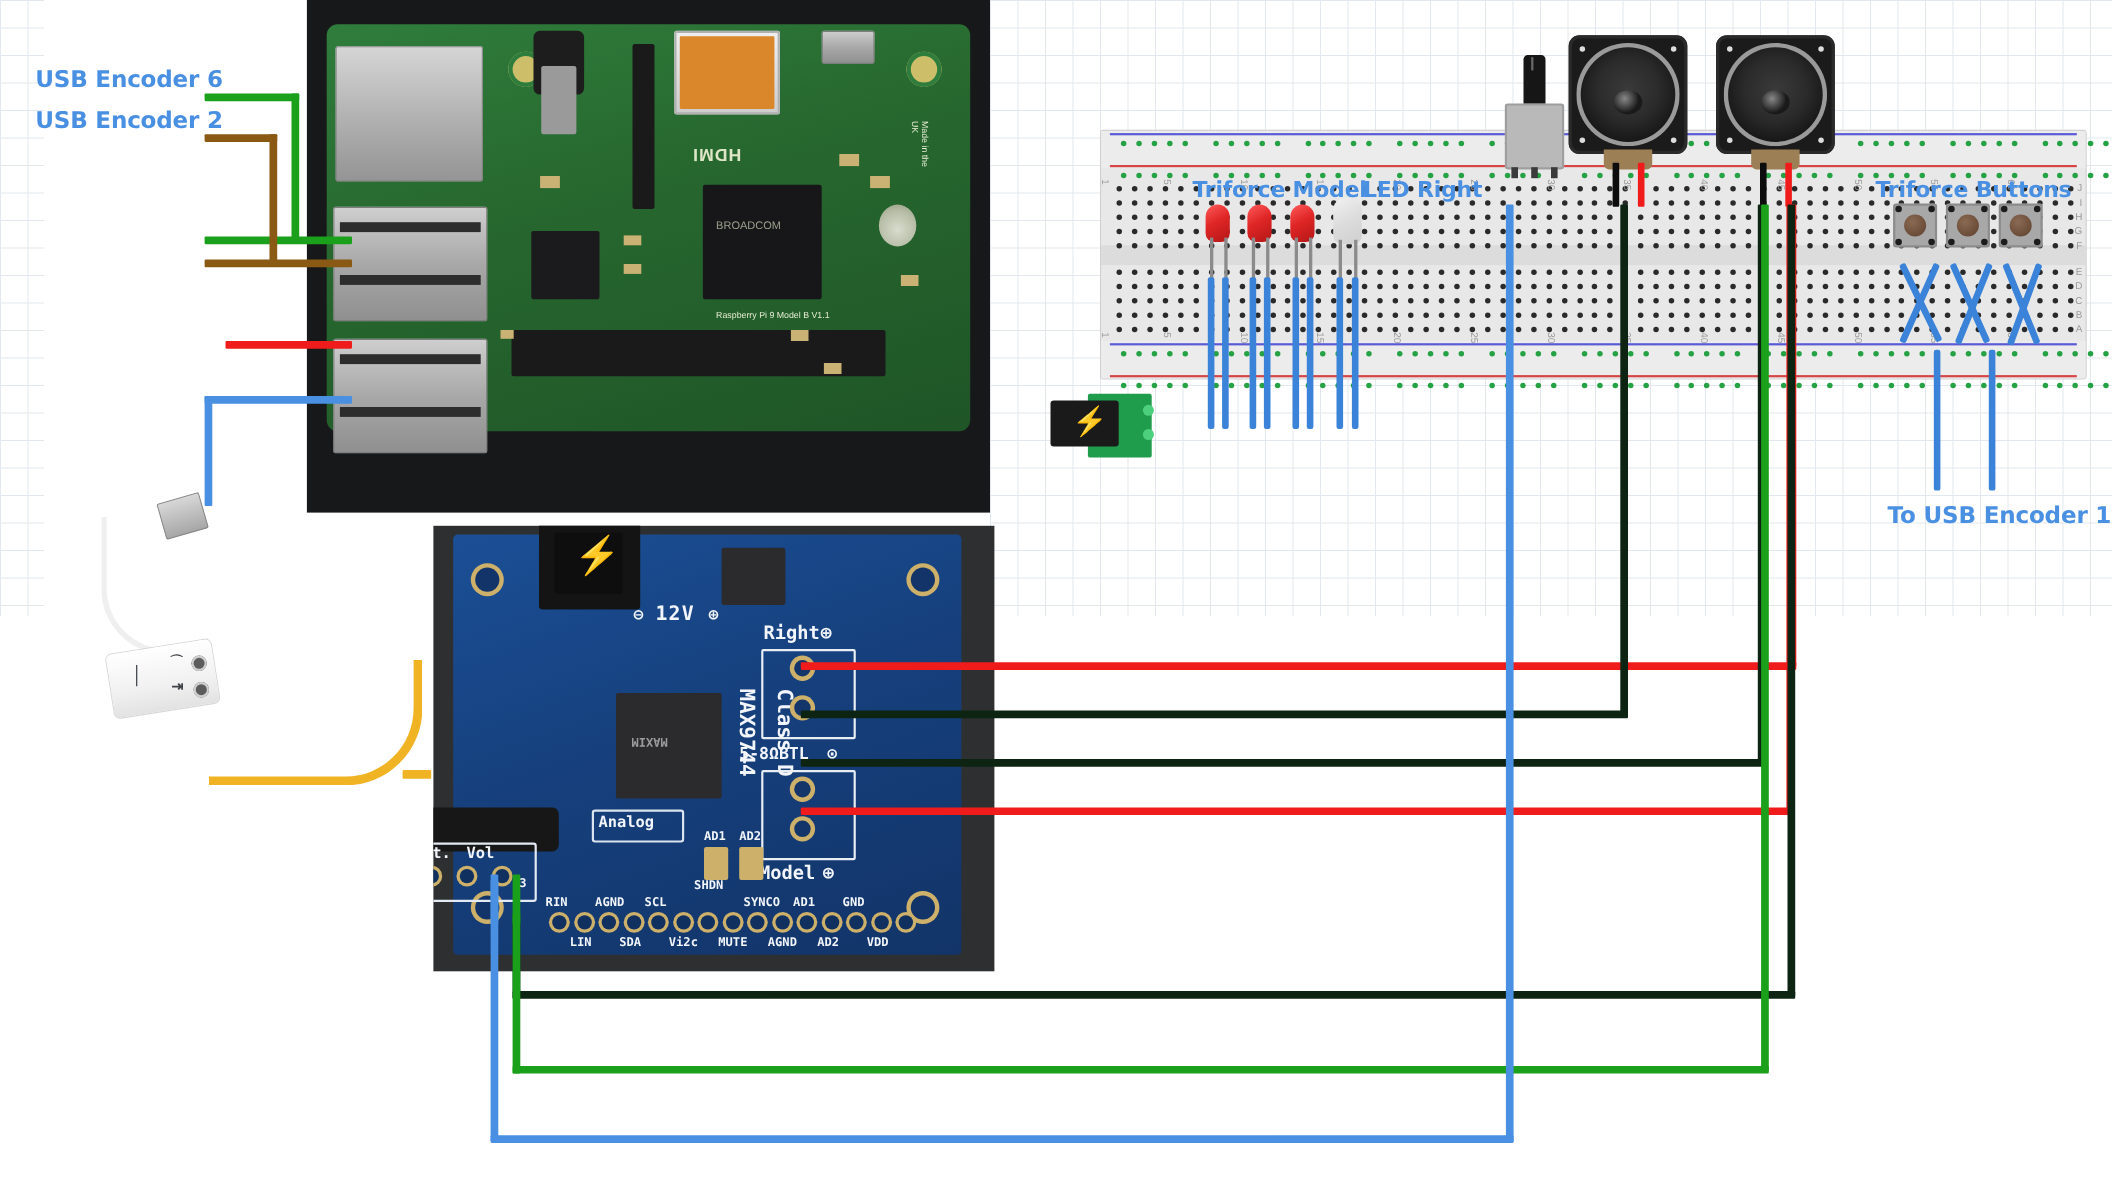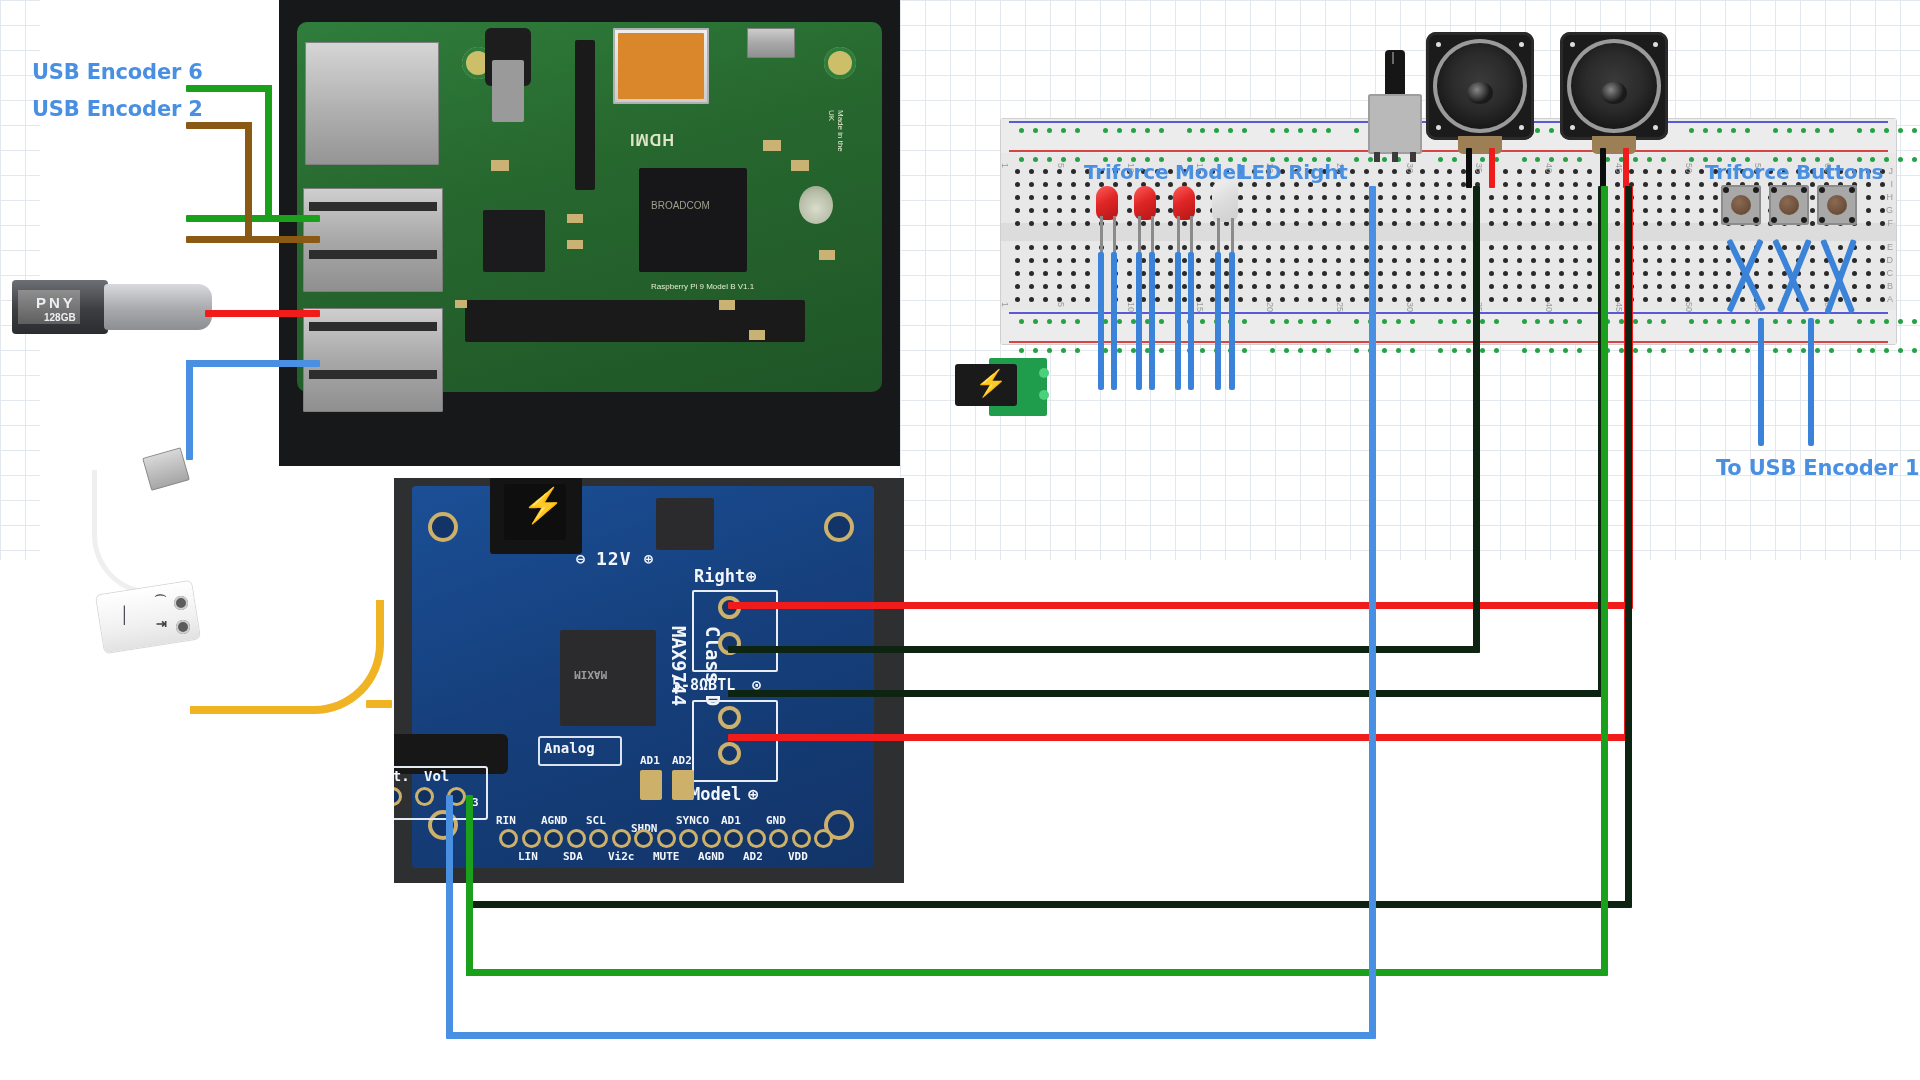--- a/index.html
+++ b/index.html
@@ -229,21 +229,21 @@
 
     <div class="amp-txt" style="left:78px;top:318px;font-size:11px;">3</div>
     <div class="pinpad" style="left:-8px;top:312px;"></div>
     <div class="pinpad" style="left:24px;top:312px;"></div>
     <div class="pinpad" style="left:56px;top:312px;"></div>
 
     <div id="amp-pins-top" style="position:absolute;left:0;top:0;">
         <div class="amp-txt" style="left: 102px; top: 336px; font-size: 11px;">RIN</div>
         <div class="amp-txt" style="left: 147px; top: 336px; font-size: 11px;">AGND</div>
         <div class="amp-txt" style="left: 192px; top: 336px; font-size: 11px;">SCL</div>
-        <div class="amp-txt" style="left: 237px; top: 344px; font-size: 11px;">SHDN</div>
+        <div class="amp-txt" style="left: 237px; top: 320px; font-size: 11px;">SHDN</div>
         <div class="amp-txt" style="left: 282px; top: 336px; font-size: 11px;">SYNCO</div>
         <div class="amp-txt" style="left: 327px; top: 336px; font-size: 11px;">AD1</div>
         <div class="amp-txt" style="left: 372px; top: 336px; font-size: 11px;">GND</div>
       </div>
     <div id="amp-pins-bottom" style="position:absolute;left:0;top:0;">
         <div class="amp-txt" style="left: 124px; top: 372px; font-size: 11px;">LIN</div>
         <div class="amp-txt" style="left: 169px; top: 372px; font-size: 11px;">SDA</div>
         <div class="amp-txt" style="left: 214px; top: 372px; font-size: 11px;">Vi2c</div>
         <div class="amp-txt" style="left: 259px; top: 372px; font-size: 11px;">MUTE</div>
         <div class="amp-txt" style="left: 304px; top: 372px; font-size: 11px;">AGND</div>
@@ -1262,28 +1262,20 @@
   <div class="jw" style="left:1726px;top:240px;width:6px;height:78px;transform:rotate(-26deg);transform-origin:top center;"></div>
   <div class="jw" style="left:1758px;top:240px;width:6px;height:78px;transform:rotate(24deg);transform-origin:top center;"></div>
   <div class="jw" style="left:1772px;top:240px;width:6px;height:78px;transform:rotate(-24deg);transform-origin:top center;"></div>
   <div class="jw" style="left:1806px;top:240px;width:6px;height:78px;transform:rotate(22deg);transform-origin:top center;"></div>
   <div class="jw" style="left:1820px;top:240px;width:6px;height:78px;transform:rotate(-22deg);transform-origin:top center;"></div>
   <div class="jw" style="left:1851px;top:240px;width:6px;height:78px;transform:rotate(20deg);transform-origin:top center;"></div>
 
   <div class="jw" style="left:1758px;top:318px;width:6px;height:128px;"></div>
   <div class="jw" style="left:1808px;top:318px;width:6px;height:128px;"></div>
 
-  <div class="pny" style="left:12px;top:280px;width:200px;height:56px;">
-    <div class="cap">
-      <div class="metal"></div>
-    </div>
-    <div class="body"></div>
-    <div class="txt" style="left:24px;top:14px;font-size:15px;letter-spacing:3px;">PNY</div>
-    <div class="txt" style="left:32px;top:32px;font-size:10px;">128GB</div>
-  </div>
 
   <div class="usbplug" style="left:146px;top:452px;width:40px;height:34px;transform:rotate(-16deg);"></div>
   <div style="position:absolute;left:92px;top:470px;width:80px;height:120px;border-left:5px solid #efefef;
               border-bottom:5px solid #efefef;border-radius:0 0 0 60px;"></div>
   <div class="adapter" style="left:100px;top:588px;width:96px;height:58px;transform:rotate(-9deg);"></div>
   <div class="jack" style="left:174px;top:596px;width:14px;height:14px;"></div>
   <div class="jack" style="left:176px;top:620px;width:14px;height:14px;"></div>
   <div class="acolor" style="left:154px;top:592px;">⌒</div>
   <div class="acolor" style="left:156px;top:616px;">⇥</div>
   <div class="acolor" style="left:120px;top:606px;font-size:16px;">│</div>

